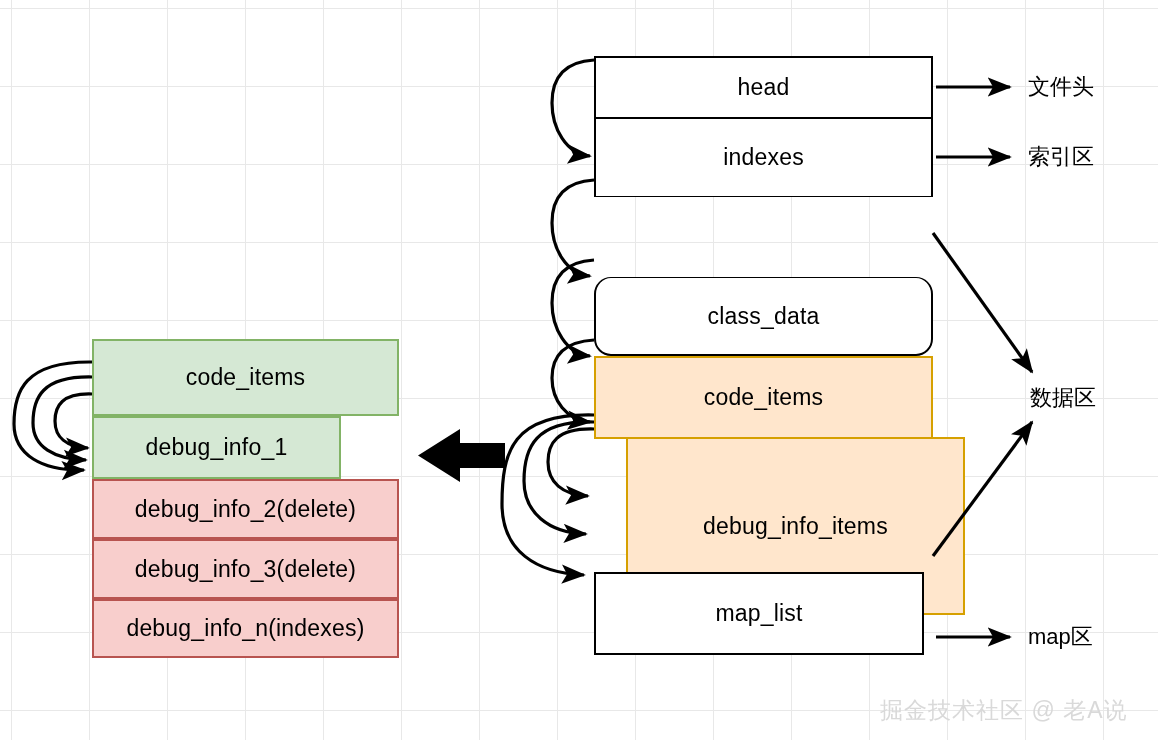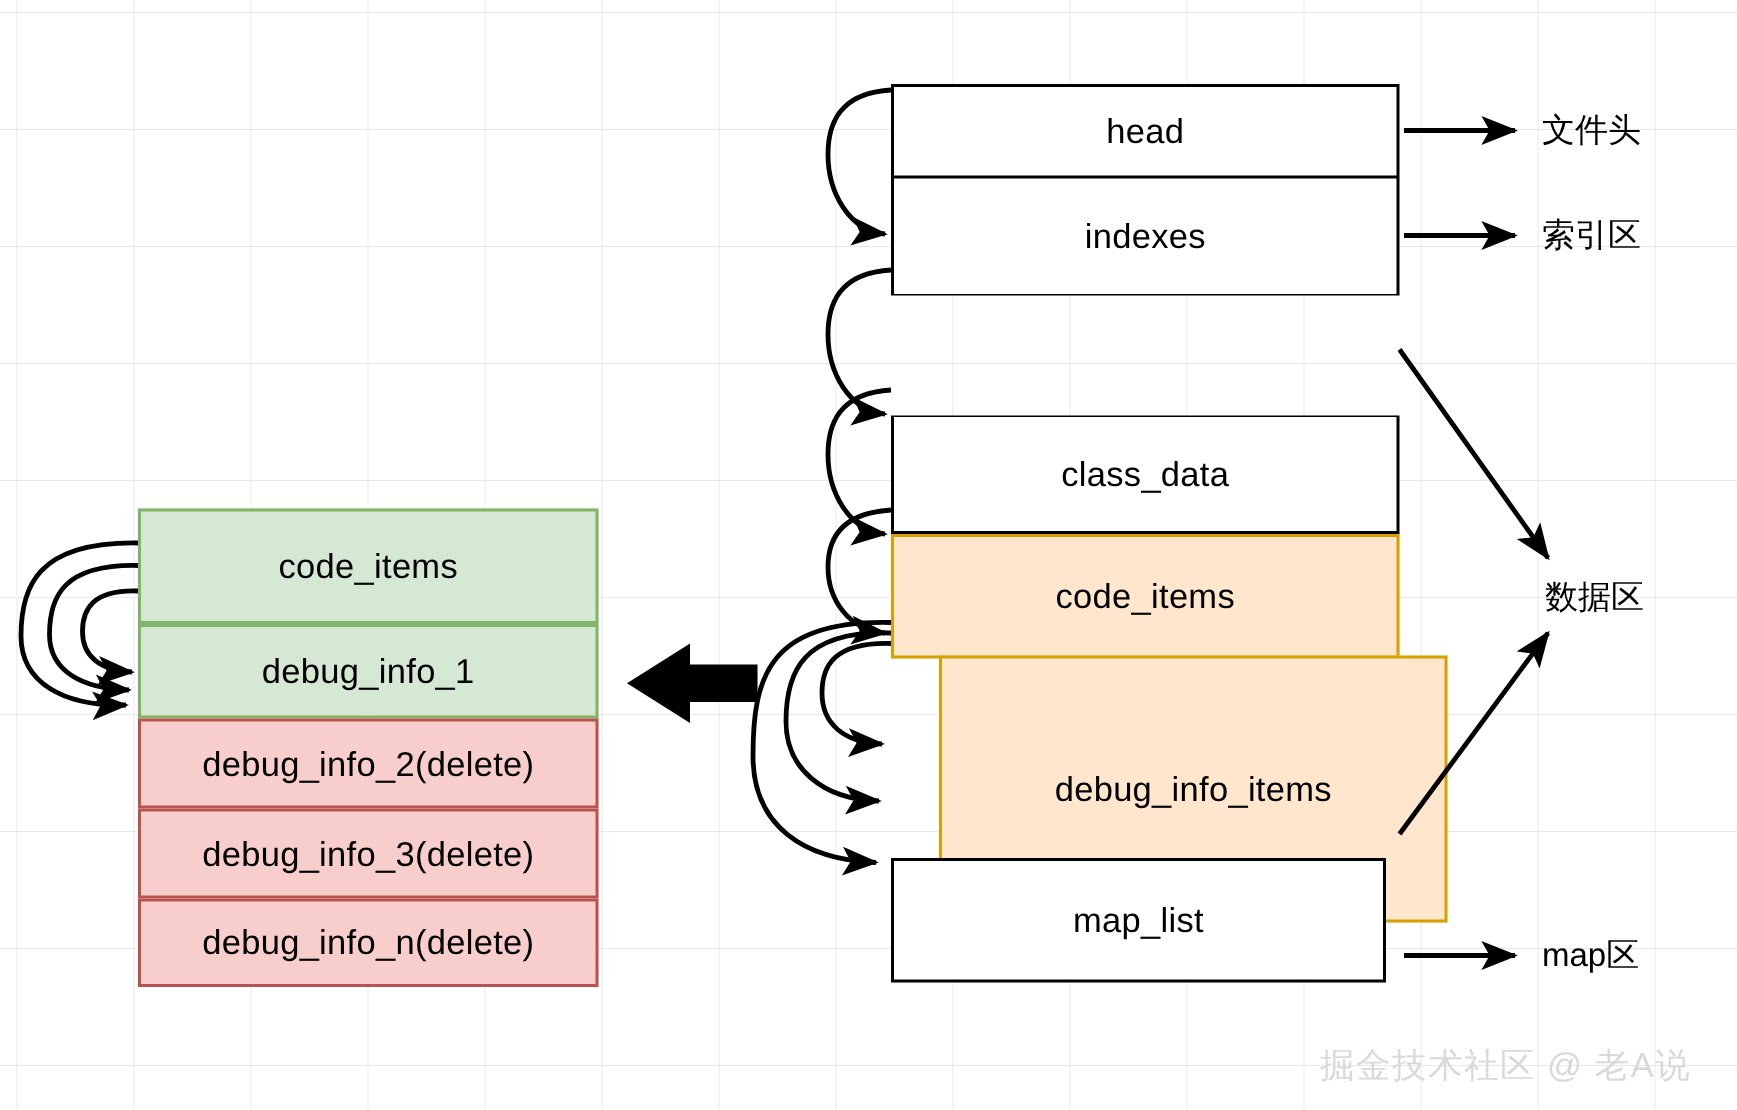--- a/index.html
+++ b/index.html
@@ -77,54 +77,54 @@
 
   <div class="block blk-plain joint-bottom" style="left:594px; top:56px; width:339px; height:62px;">
     <span>head</span>
   </div>
 
   <div class="block blk-plain joint-top joint-bottom" style="left:594px; top:118px; width:339px; height:79px;">
     <span>indexes</span>
   </div>
 
 
-  <div class="block blk-plain joint-top" style="left:594px; top:277px; width:339px; height:79px;">
+  <div class="block blk-plain joint-top" style="left:594px; top:277px; width:339px; height:79px;border-radius:17px;">
     <span>class_data</span>
   </div>
 
   <div class="block blk-orange" style="left:594px; top:356px; width:339px; height:83px;">
     <span>code_items</span>
   </div>
 
   <div class="block blk-orange" style="left:594px; top:437px; width:339px; height:178px;margin-left:32px;">
     <span>debug_info_items</span>
   </div>
 
   <div class="block blk-plain" style="left:594px; top:572px; width:330px; height:83px;">
     <span>map_list</span>
   </div>
 
   <div class="block blk-green" style="left:92px; top:339px; width:307px; height:77px;">
     <span>code_items</span>
   </div>
 
-  <div class="block blk-green" style="left:92px; top:416px; width:307px; height:63px;justify-content:center;">
+  <div class="block blk-green" style="left:92px; top:416px; width:249px; height:63px;justify-content:center;">
     <span>debug_info_1</span>
   </div>
 
   <div class="block blk-red" style="left:92px; top:479px; width:307px; height:60px;">
     <span>debug_info_2(delete)</span>
   </div>
 
   <div class="block blk-red" style="left:92px; top:539px; width:307px; height:60px;">
     <span>debug_info_3(delete)</span>
   </div>
 
   <div class="block blk-red" style="left:92px; top:599px; width:307px; height:59px;">
-    <span>debug_info_n(delete)</span>
+    <span>debug_info_n(indexes)</span>
   </div>
 
   <svg class="svg-layer" viewBox="0 0 1158 740" xmlns="http://www.w3.org/2000/svg">
     <defs>
       <marker id="ah" markerWidth="9" markerHeight="9" refX="7.0" refY="3.1" orient="auto" markerUnits="strokeWidth">
         <path d="M0,0.1 L7.6,3.1 L0,6.1 L1.7,3.1 Z" fill="#000000"></path>
       </marker>
       <marker id="ah2" markerWidth="10" markerHeight="10" refX="7.6" refY="3.4" orient="auto" markerUnits="strokeWidth">
         <path d="M0,0.1 L8.3,3.4 L0,6.7 L1.9,3.4 Z" fill="#000000"></path>
       </marker>

